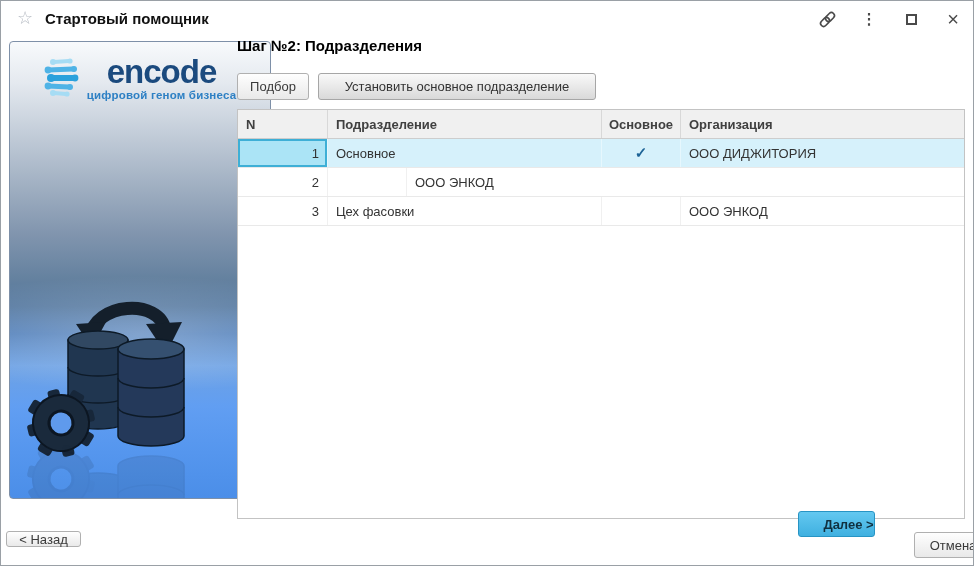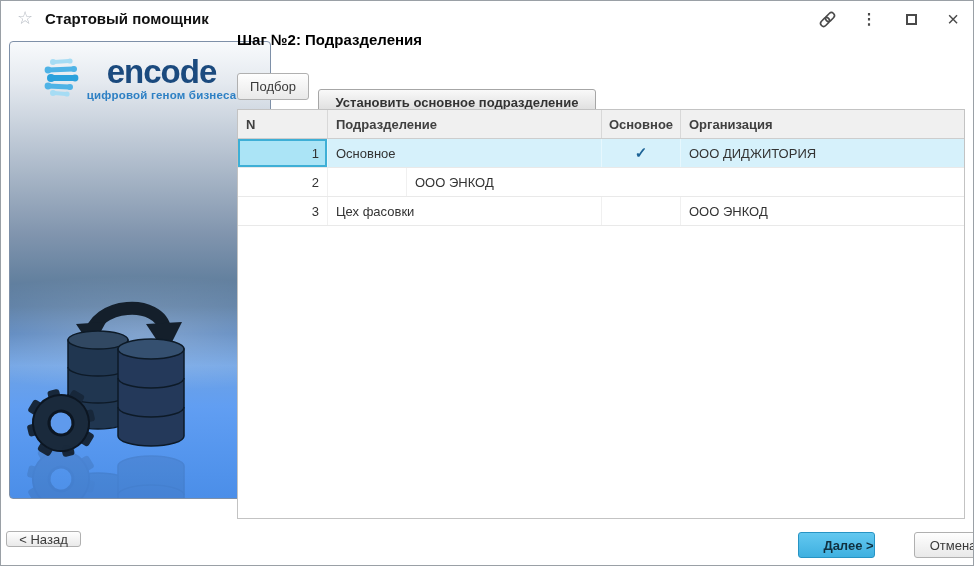--- a/index.html
+++ b/index.html
@@ -35,32 +35,32 @@
         #8195ae 42%, #64819f 52%, #53779f 58%, #4b7bb8 64%,
         #6ea2e4 71%, #619ef2 80%, #5596ee 90%, #4b8ee8 100%);
   }
   .logo { position:absolute; left:0; top:14px; width:100%; display:flex; justify-content:center; align-items:center; gap:7px; }
   .logo-text { text-align:center; }
   .brand { font-size:33px; font-weight:700; letter-spacing:-1px; color:#1b4a7e; line-height:30px; }
   .tagline { font-size:11.5px; font-weight:700; color:#2e80c4; margin-top:2px; letter-spacing:0.2px; }
   .illustration { position:absolute; left:0; bottom:0; width:219px; height:230px; }
 
   
-  .step-title { position:absolute; left:236px; top:30px; font-size:15px; font-weight:700; color:#000; }
+  .step-title { position:absolute; left:236px; top:36px; font-size:15px; font-weight:700; color:#000; }
 
   .btn {
     display:inline-flex; align-items:center; justify-content:center;
     border:1px solid #b0b0b0; border-radius:3px;
     background:linear-gradient(180deg,#fefefe,#e9e9e9);
     font-size:13px; color:#3a3a3a; cursor:pointer; white-space:nowrap;
   }
   .btn-pick { position:absolute; left:236px; top:72px; width:72px; height:27px; }
   .btn-setmain {
-    position:absolute; left:317px; top:88px; width:278px; height:27px;
-    font-weight:700; color:#333;
+    position:absolute; left:317px; top:72px; width:278px; height:27px;
+    font-weight:400; color:#333;
     background:linear-gradient(180deg,#f9f9f9,#d9d9d9); border-color:#a6a6a6;
   }
 
   
   .table {
     position:absolute; left:236px; top:108px; width:728px; height:410px;
     border:1px solid #c3c3c3; background:#fff; overflow:hidden;
   }
   .thead { display:flex; height:29px; background:#f0f0f0; border-bottom:1px solid #cdcdcd; }
   .th {
@@ -81,21 +81,21 @@
   .trow.selected { background:#d6f1fb; }
   .trow.selected .td { border-right-color:#e6f7fd; }
   .trow.selected .col-n {
     background:#abe4f6; box-shadow:inset 0 0 0 2px #3eafd6;
   }
   .check { font-size:15px; font-weight:700; color:#1d6396; }
 
   
   .btn-back   { position:absolute; left:5px;  top:530px; width:75px; height:16px; }
   .btn-next   {
-    position:absolute; left:797px; top:531px; width:77px; height:26px;
+    position:absolute; left:797px; top:510px; width:77px; height:26px;
     font-weight:700; color:#10303f;
     background:linear-gradient(180deg,#63c8f0,#3fb0e0); border-color:#2794c4;padding-left:24px;
   }
   .btn-cancel { position:absolute; left:884px; top:531px; width:78px; height:26px;margin-left:29px; }
 </style>
 </head>
 <body>
 
 <div class="window">
 

